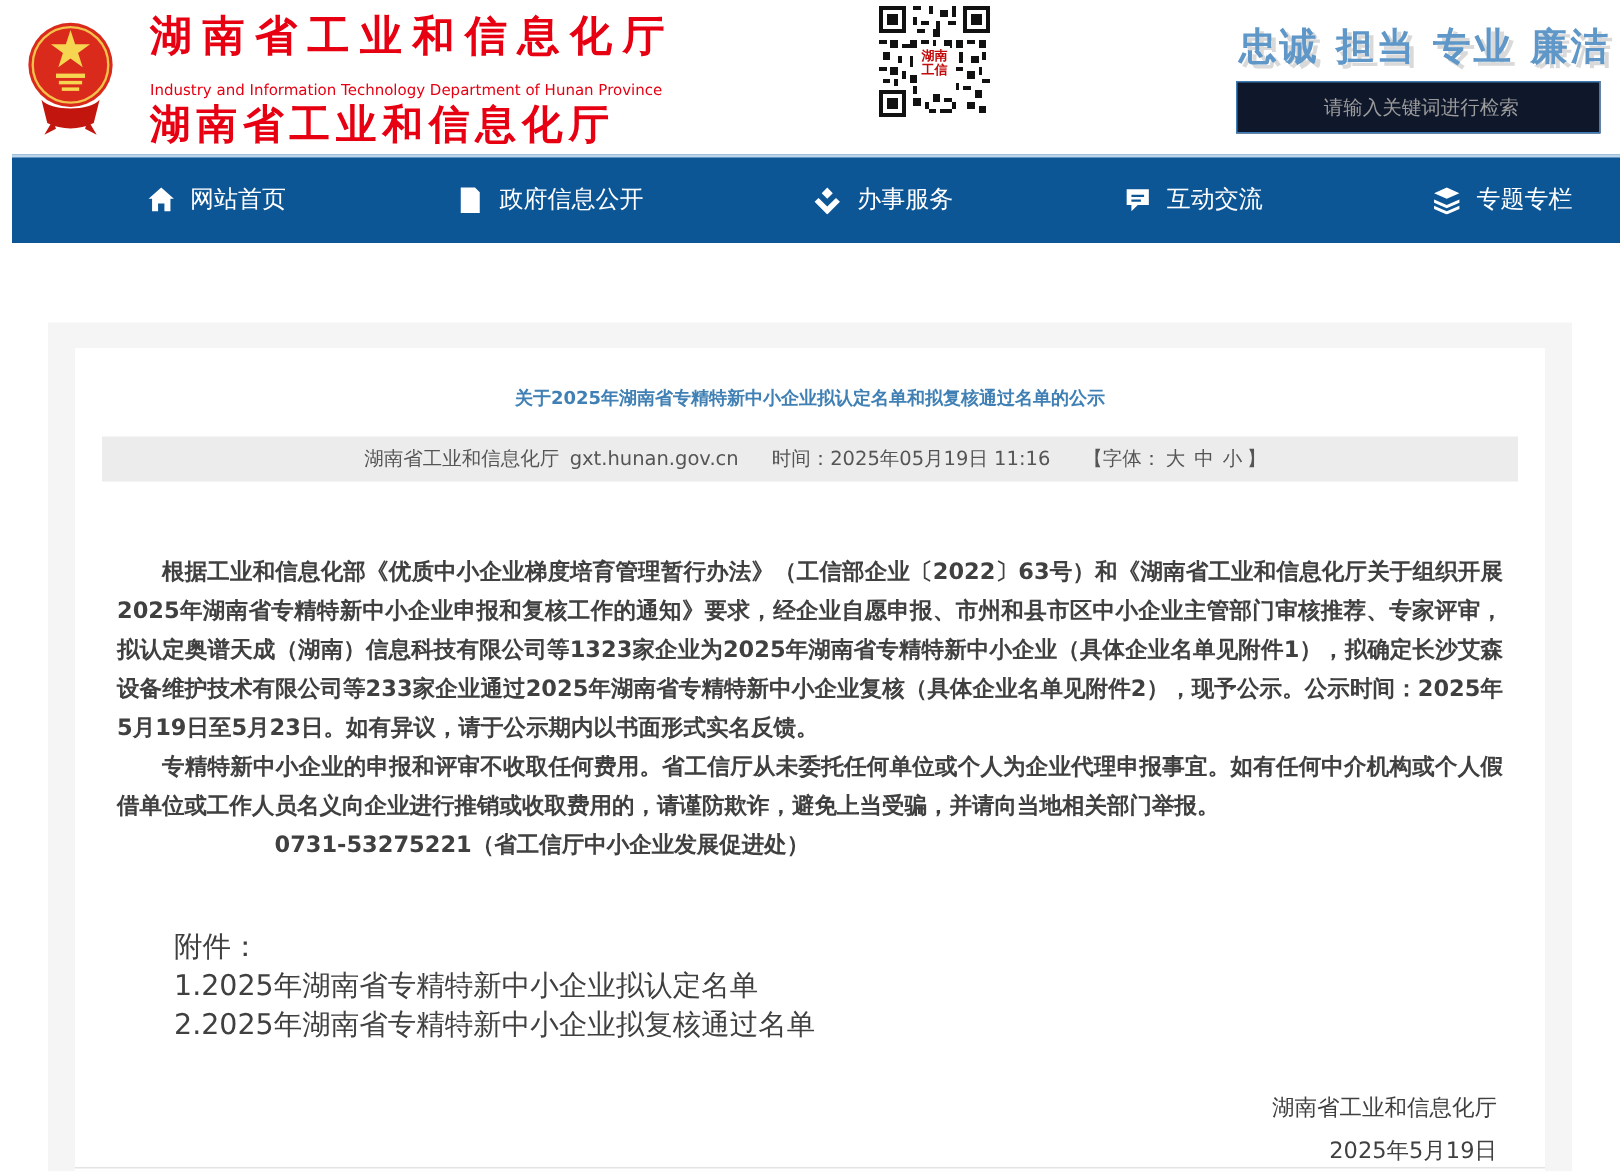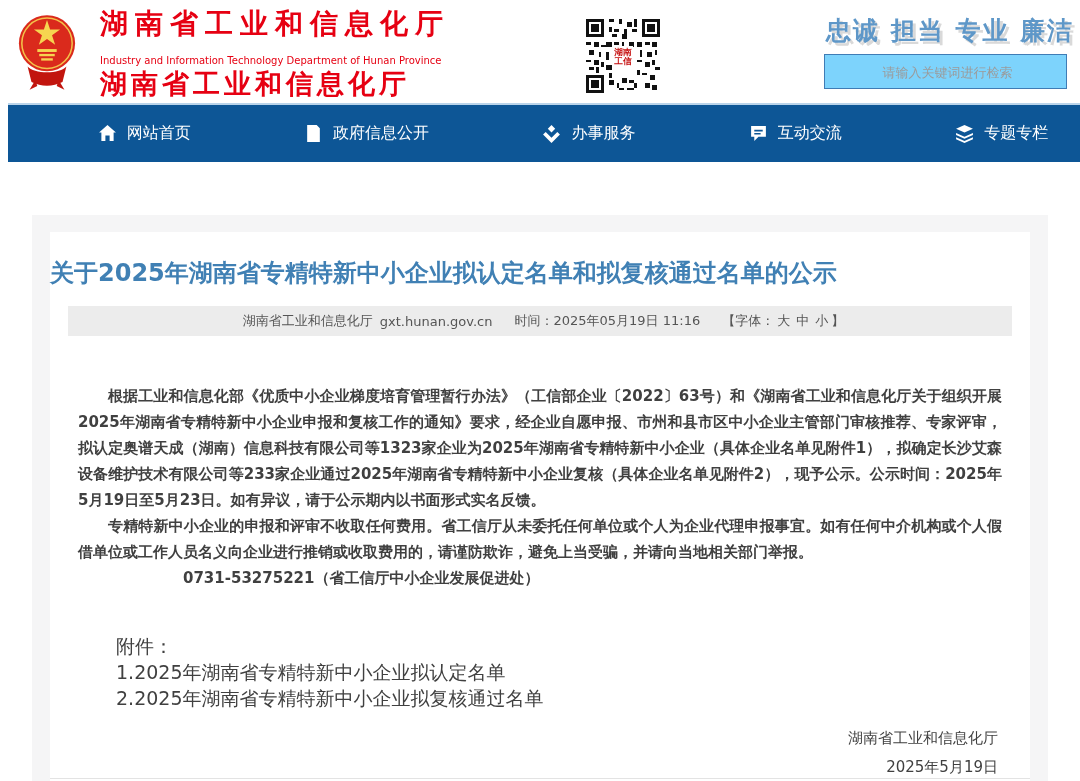--- a/index.html
+++ b/index.html
@@ -8,28 +8,28 @@
     background:#ffffff;
     font-family:"DejaVu Sans","Liberation Sans",sans-serif;
   }
   
   .header{position:absolute;top:0;left:0;width:1080px;height:102px;background:#fff;}
   .emblem{position:absolute;left:16px;top:8px;width:62px;height:86px;}
   .org-block{position:absolute;left:100px;top:8px;color:#e60012;line-height:1.15;}
   .org-title{font-size:28px;font-weight:bold;letter-spacing:7px;}
   .org-en{font-size:10px;font-weight:normal;margin-top:15px;letter-spacing:0px;}
   .org-title2{font-size:27px;font-weight:bold;letter-spacing:4px;margin-top:1px;}
-  .qr{position:absolute;left:586px;top:18px;width:74px;height:76px;text-decoration:underline;}
+  .qr{position:absolute;left:586px;top:3px;width:74px;height:76px;text-decoration:underline;}
   .slogan{
     position:absolute;left:826px;top:14px;width:244px;text-align:center;
     font-size:25px;font-weight:bold;color:#5e97c8;
     letter-spacing:2px;text-shadow:3px 3px 0 #d9d9d9;white-space:nowrap;
   }
   .search-box{position:absolute;left:824px;top:54px;width:243px;height:35px;
-    border:1px solid #3f7cb5;box-sizing:border-box;background:#7dd3fc;}
+    border:1px solid #3f7cb5;box-sizing:border-box;background:#0f172a;}
   .search-box input{
     width:100%;height:100%;border:none;outline:none;background:transparent;
     font-size:13px;color:#666;text-align:center;
     font-family:"DejaVu Sans","Liberation Sans",sans-serif;
   }
   .search-box input::placeholder{color:#9b9b9b;}
   
   .nav{
     position:absolute;top:103px;left:8px;width:1064px;height:57px;
     background:#0d5696;border-top:2px solid #bad4ea;
@@ -38,21 +38,21 @@
   .nav-item{display:flex;align-items:center;gap:10px;color:#fff;font-size:16px;cursor:pointer;}
   .nav-item .ic{width:19px;height:19px;display:block;}
   .nav-item .ic svg{width:19px;height:19px;fill:#fff;display:block;}
   
   .breadcrumb{position:absolute;top:190px;left:33px;font-size:12px;color:#8a8a8a;margin-top:24px;}
   .breadcrumb span{cursor:pointer;}
   .breadcrumb .sep{margin:0 2px;cursor:default;}
   
   .outer-panel{position:absolute;top:215px;left:32px;width:1016px;height:566px;background:#f5f5f6;}
   .white-panel{position:absolute;top:17px;left:18px;width:980px;height:549px;background:#fff;}
-  .article-title{margin:0;padding-top:25px;font-size:24px;font-weight:bold;color:#4080b4;}
+  .article-title{margin:0;padding-top:25px;text-align:center;font-size:12px;font-weight:bold;color:#4080b4;}
   .meta-bar{
     margin:17px 18px 0;height:30px;background:#ececec;
     display:flex;align-items:center;justify-content:center;
     font-size:13px;color:#555;
   }
   .meta-bar .m{margin:0 7px;}
   .meta-bar .fs{cursor:pointer;margin:0 3px;}
   .body-text{margin:47px 28px 0;font-size:15px;color:#404040;line-height:26px;text-align:justify;font-weight:bold;}
   .body-text p{margin:0;text-indent:2em;}
   .body-text p.contact2{text-indent:7em;}

